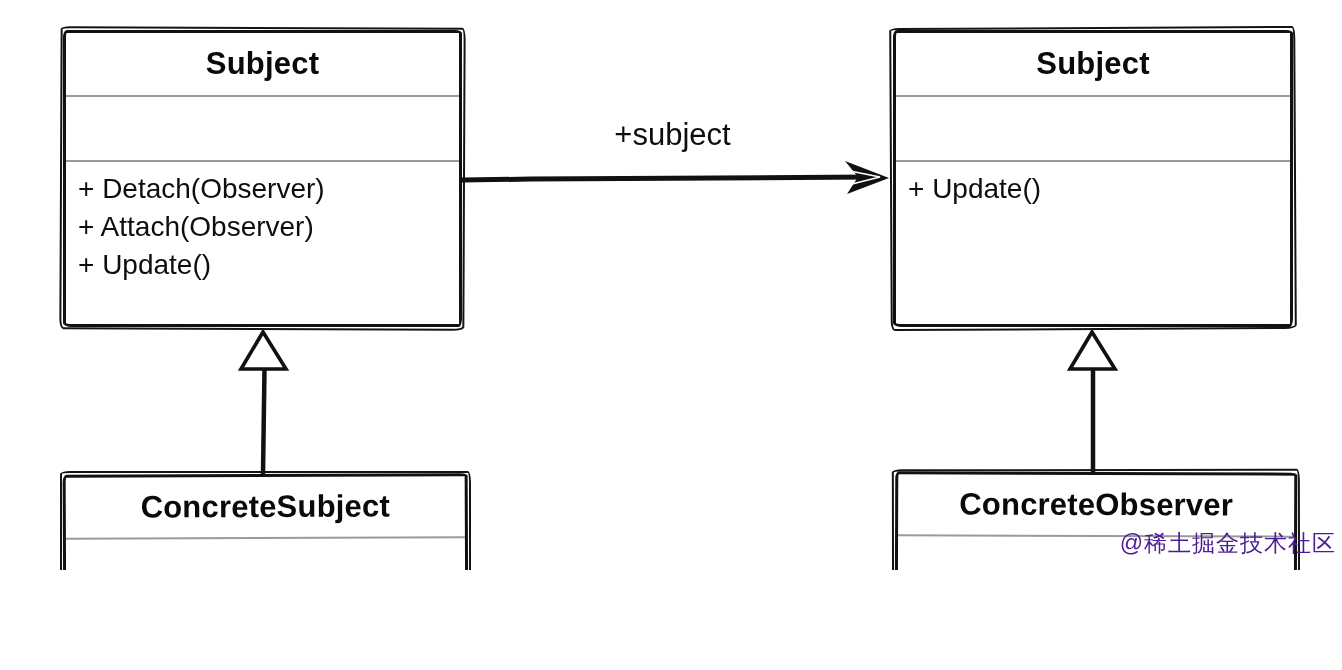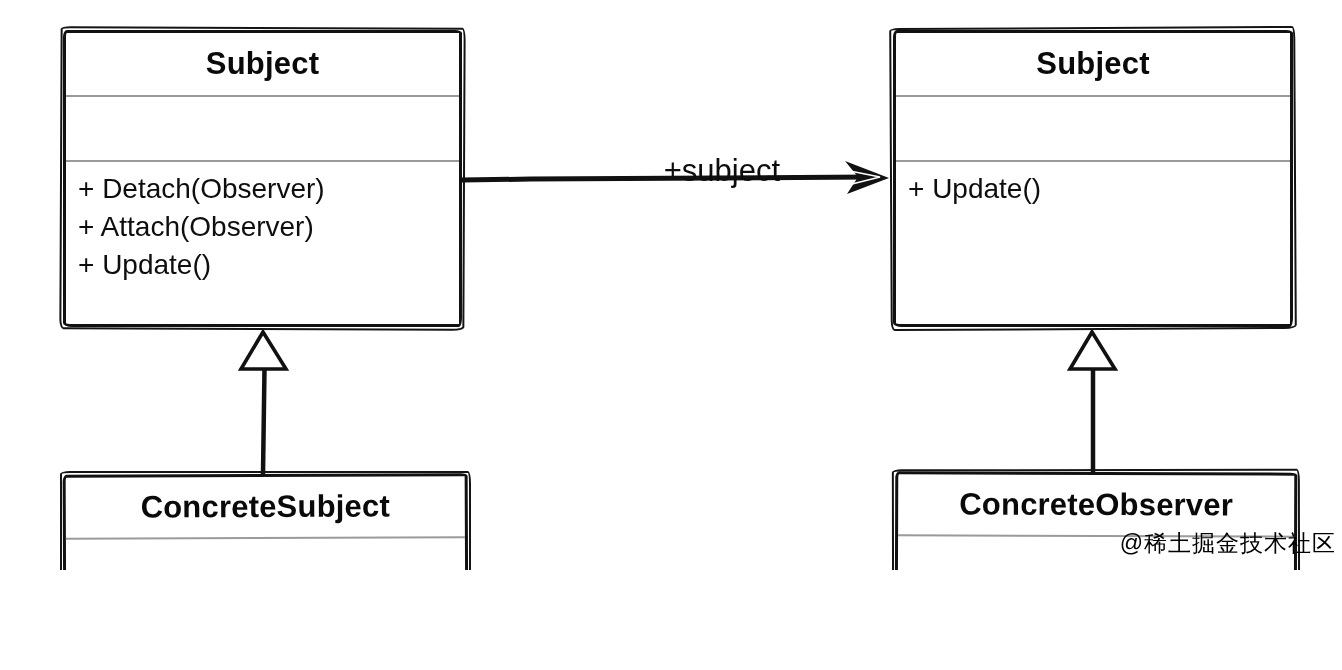--- a/index.html
+++ b/index.html
@@ -64,31 +64,30 @@
     padding: 8px 12px;
     font-size: 28px;
     line-height: 38px;
     color: #0e0e0e;
   }
   
   .assoc-label {
     position: absolute;
     left: 565px; top: 117px;
     width: 215px;
-    text-align: right;
+    text-align: center;
     font-size: 31px;
     color: #0d0d0d;
-    margin-top: 36px;
   }
   .watermark {
     position: absolute;
     right: 6px; bottom: 11px;
     font-size: 23px;
     letter-spacing: 1px;
-    color: #000000;
+    color: #4c1d95;
   }
 </style>
 </head>
 <body>
 
 <div class="canvas">
 
   <svg class="connectors" viewBox="0 0 1342 670">
 
     <g>

